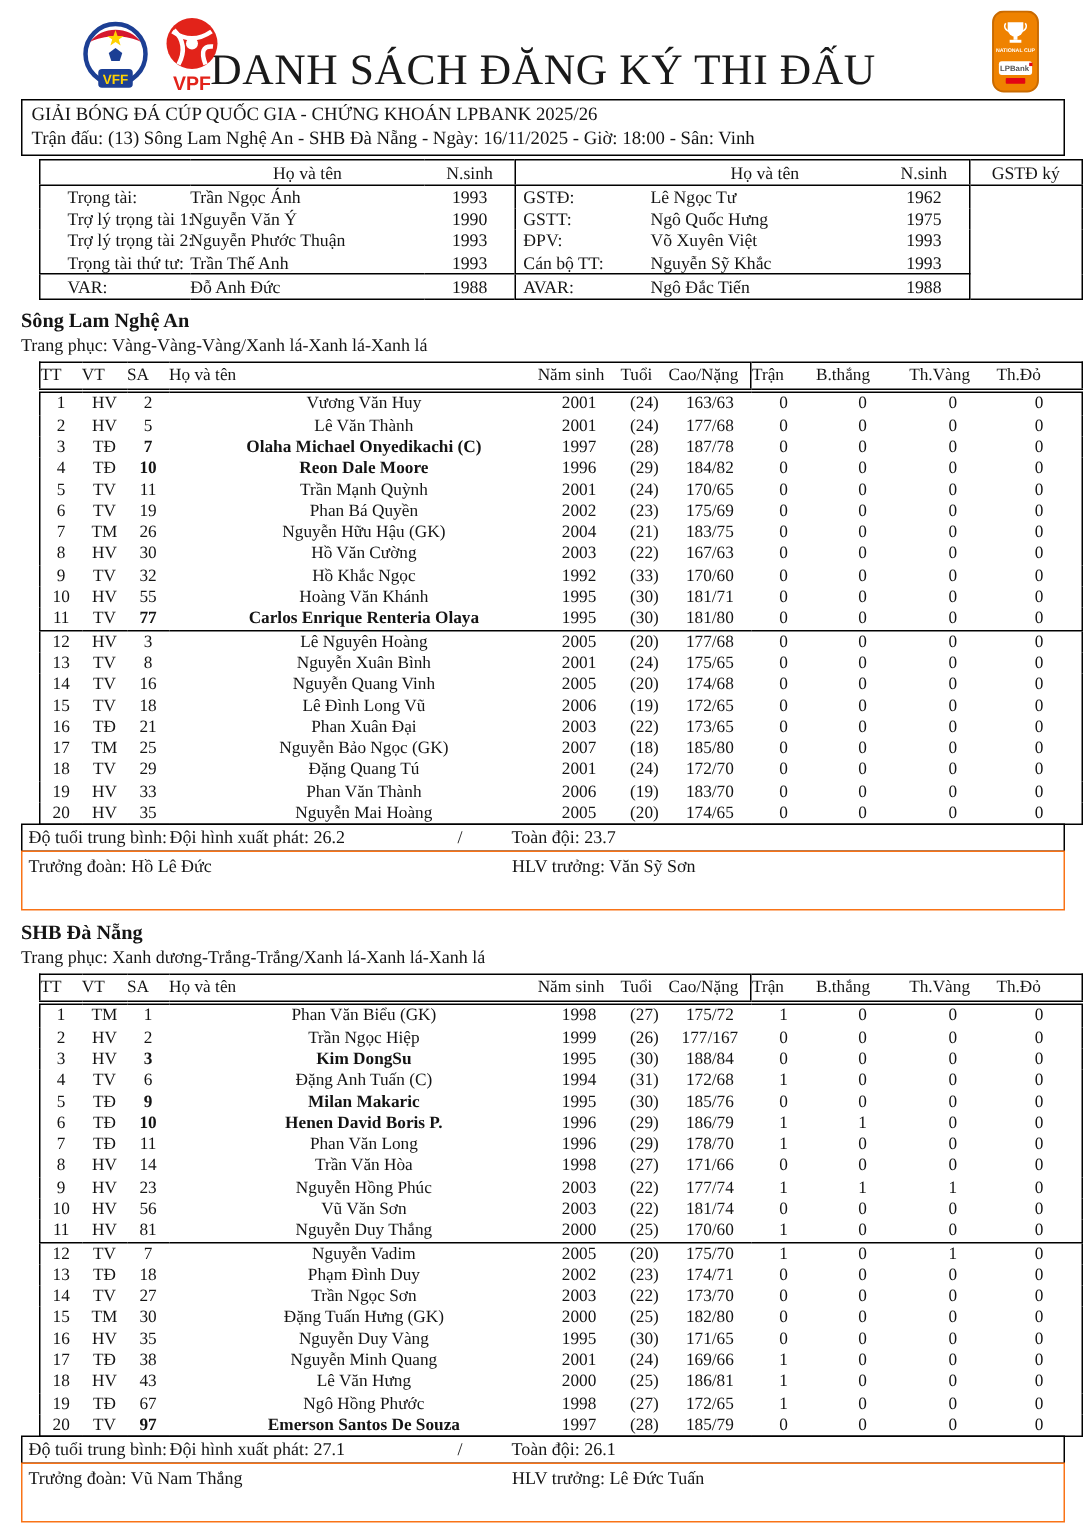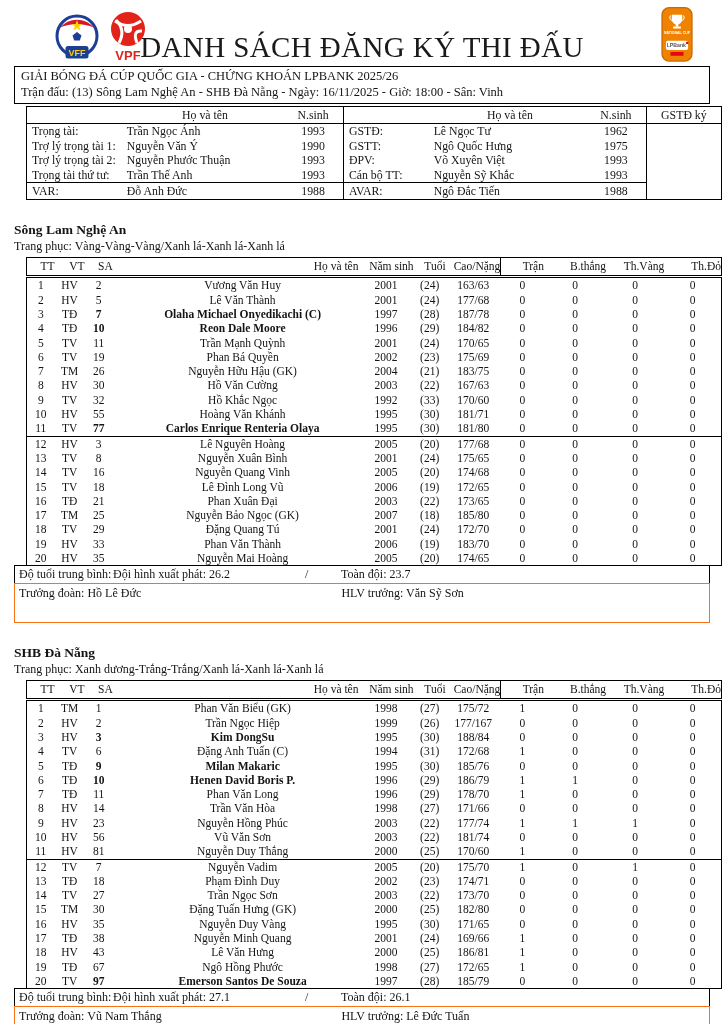--- a/index.html
+++ b/index.html
@@ -18,34 +18,34 @@
 
   
   .box{border:1.5px solid #000;}
   .info-box{padding:2px 6px 3px 6px;font-size:12.5px;line-height:15.5px;}
 
   
   table{border-collapse:collapse;width:100%;table-layout:fixed;margin-left:12px;}
   .officials{border:1.5px solid #000;margin-top:2px;font-size:11.8px;}
   .officials th{font-weight:normal;border-bottom:1px solid #000;line-height:16px;padding:0;text-align:center;}
   .officials td{line-height:14.6px;padding:0;white-space:nowrap;}
-  .officials .role{text-align:left;padding-left:5px;}
+  .officials .role{text-align:left;padding-left:18px;}
   .officials .nm{text-align:left;}
   .officials .yr{text-align:center;}
   .officials .hd{border-left:1px solid #000;}
   .officials .role.hd{padding-left:5px;}
   .officials .sign{border-left:1px solid #000;}
   .officials .var-row td{border-top:1px solid #000;line-height:16px;}
 
   
-  .team-name{font-weight:bold;font-size:13.5px;margin-top:21px;line-height:17px;}
+  .team-name{font-weight:bold;font-size:13.5px;margin-top:5px;line-height:17px;}
   .kit{font-size:12px;line-height:16px;}
 
   .roster{border:1.5px solid #000;margin-top:3px;font-size:11.5px;}
-  .roster th{font-weight:normal;border-bottom:3px double #000;line-height:17px;padding:0;text-align:right;white-space:nowrap;}
+  .roster th{font-weight:normal;border-bottom:3px double #000;line-height:17px;padding:0;text-align:left;white-space:nowrap;}
   .roster th.cw{border-right:1px solid #000;}
   .roster td{text-align:center;line-height:14.3px;padding:0;white-space:nowrap;overflow:hidden;}
   .roster td.name-cell{text-align:center;padding-left:14px;}
   .roster tr.divider td{border-top:1.5px solid #000;}
   .bold{font-weight:bold;}
 
   .sum-box{border:1px solid #000;display:flex;font-size:12px;line-height:17px;padding-left:4px;margin-top:-1px;}
   .sum-box .s1{width:94px;}
   .sum-box .s2{width:186px;}
   .sum-box .sl{width:36px;padding-left:6px;}

